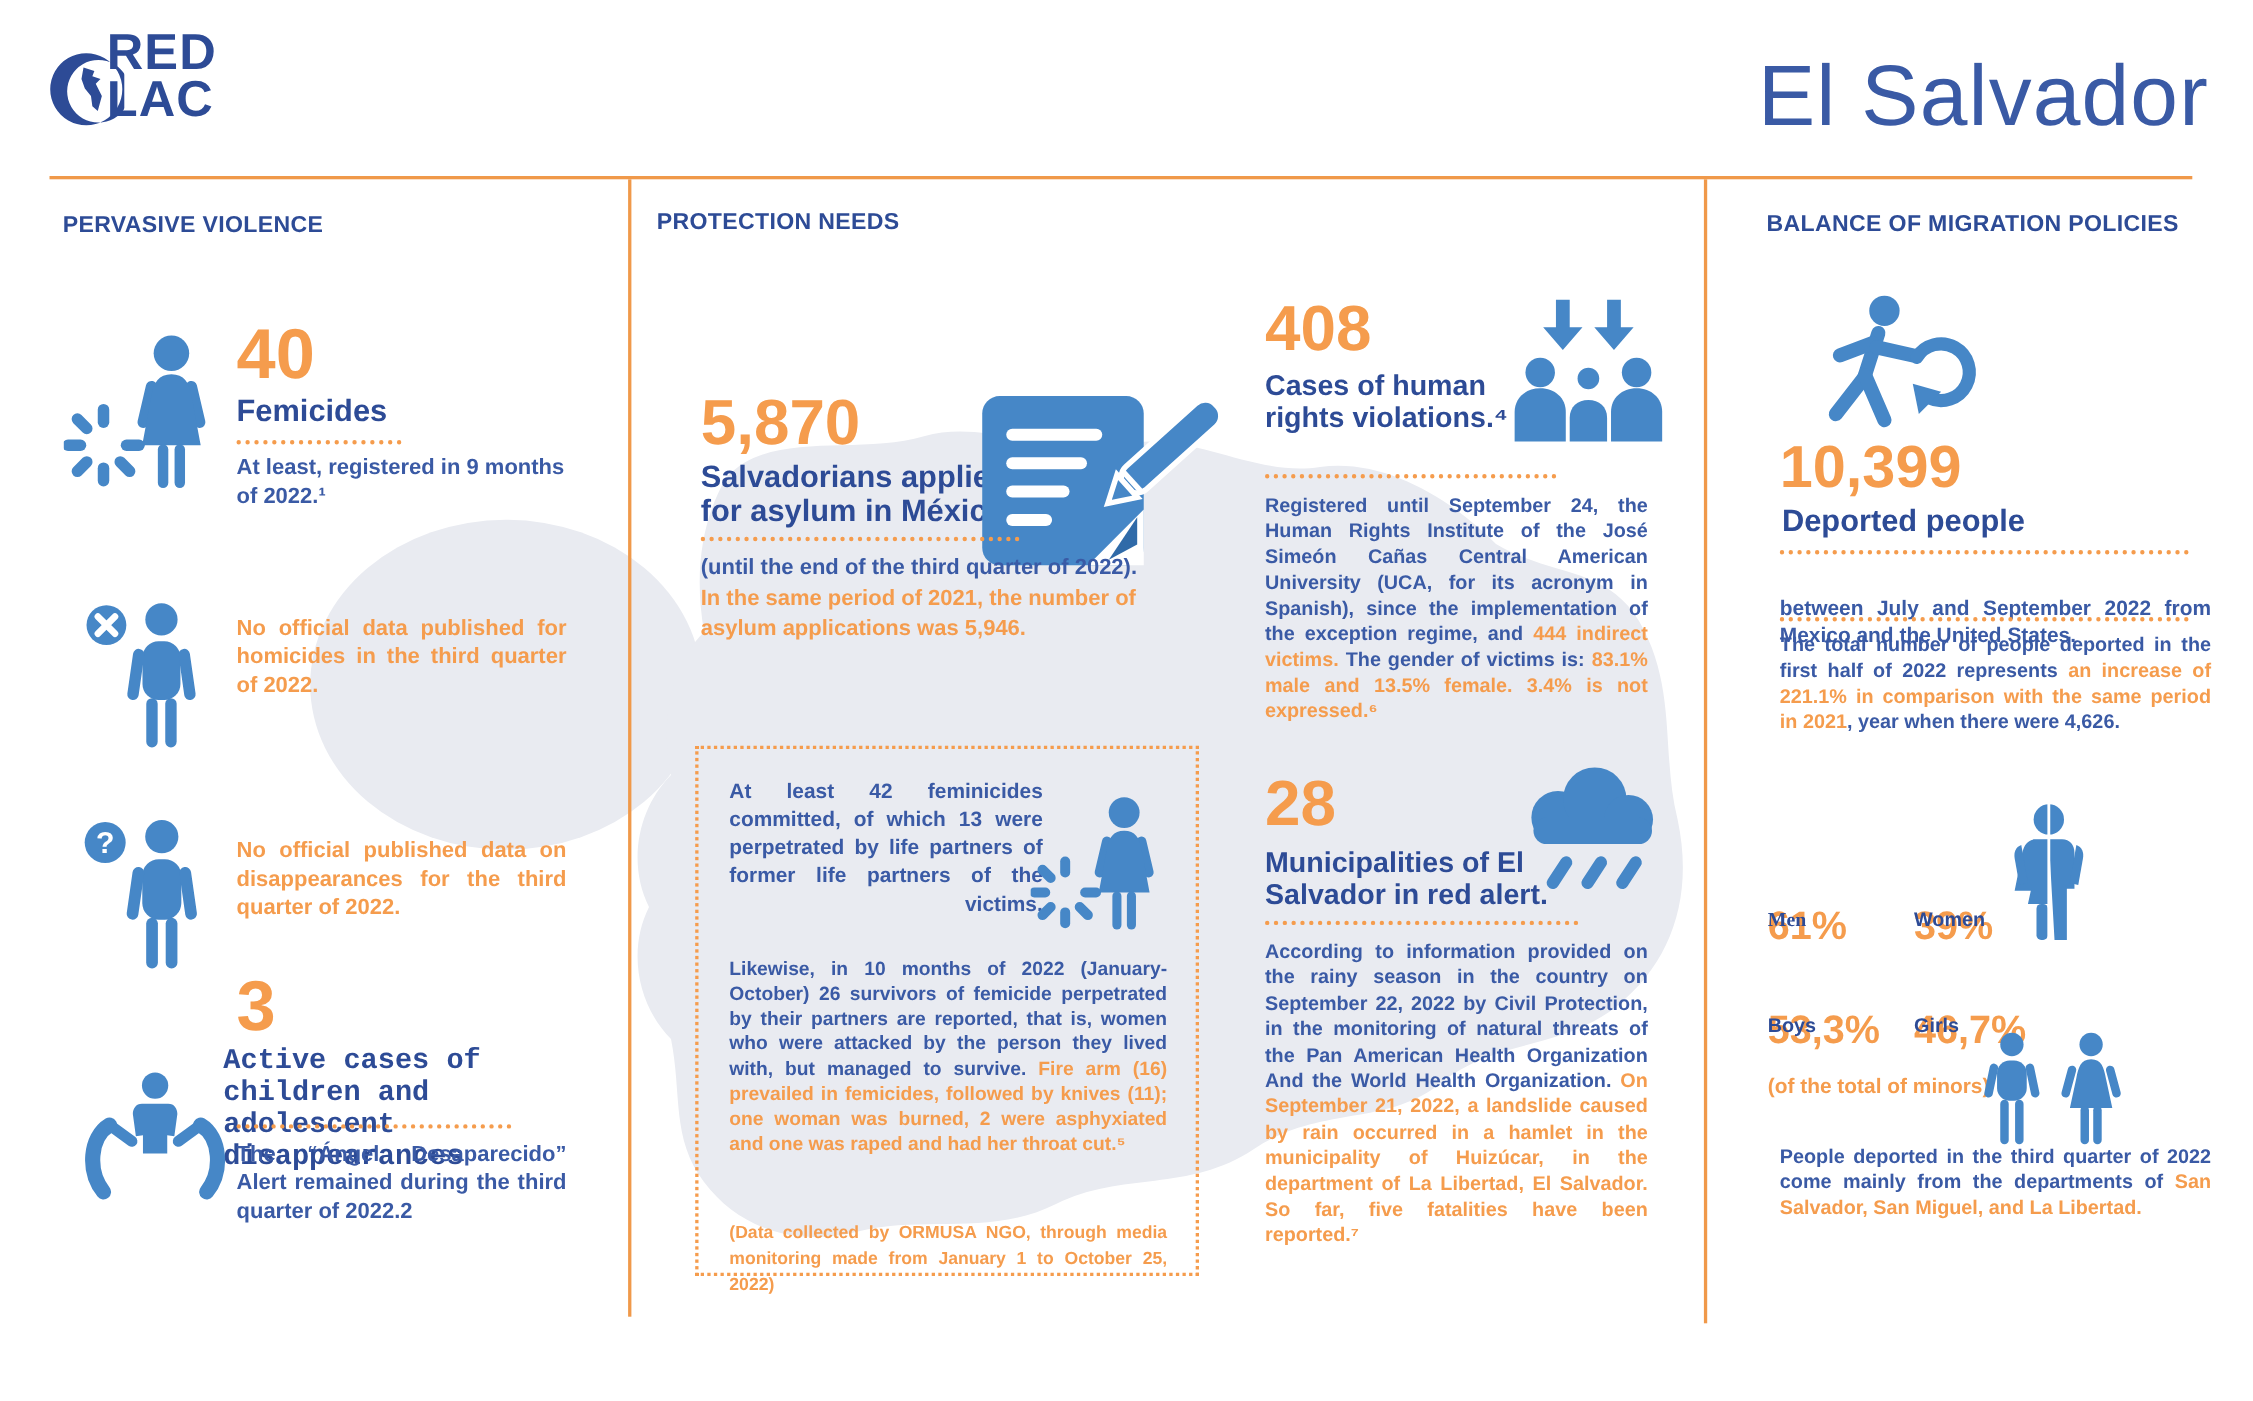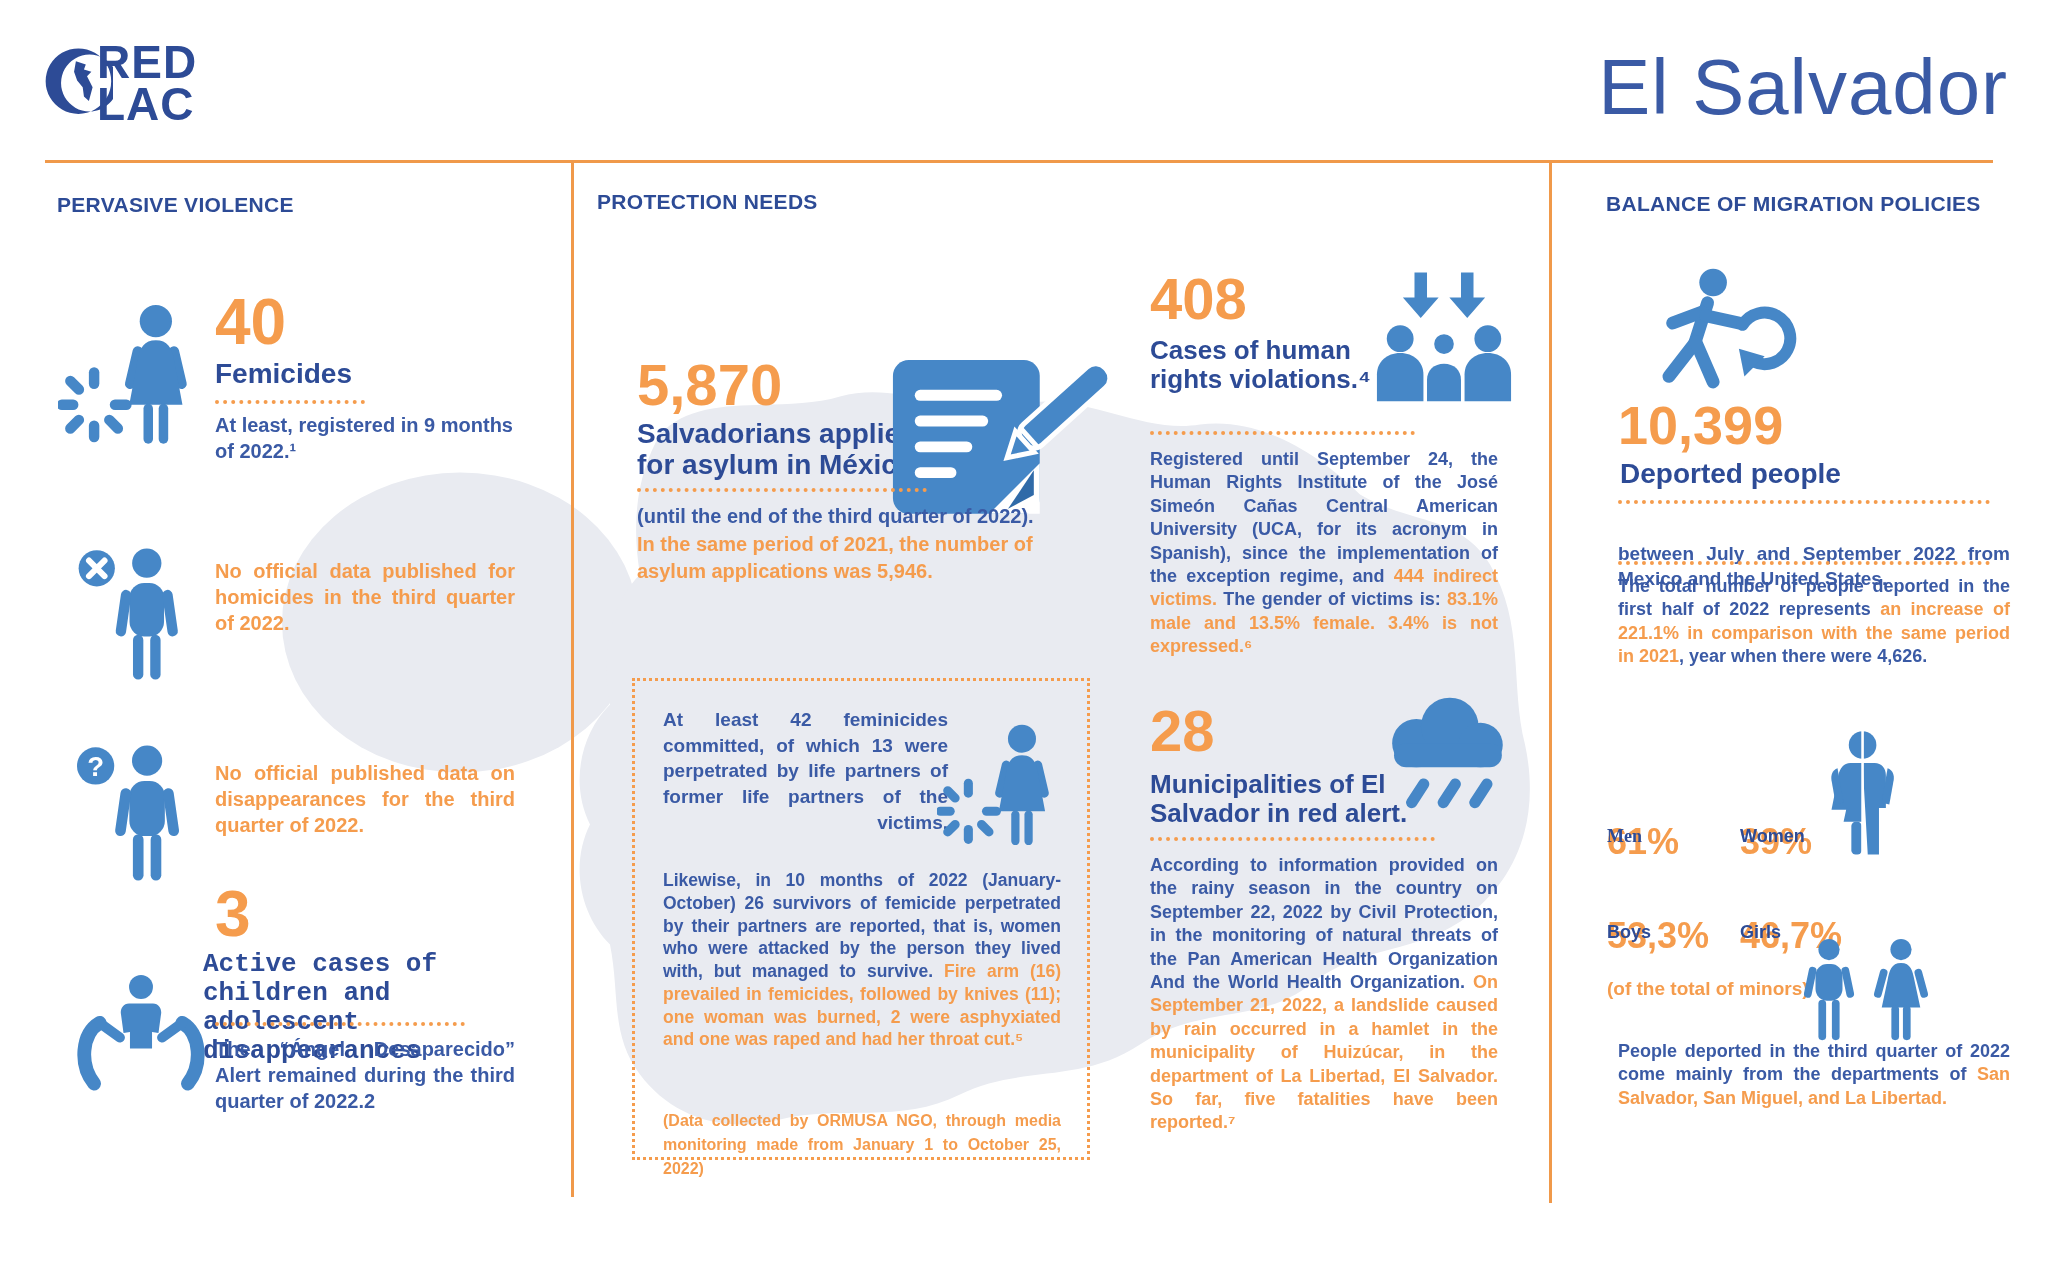--- a/index.html
+++ b/index.html
@@ -15,21 +15,21 @@
         font-family:"Liberation Sans","DejaVu Sans",sans-serif;}
   .abs{position:absolute;}
   .num{font-weight:bold;color:var(--orange);line-height:1;}
   .lbl{font-weight:bold;color:var(--blue-dark);line-height:1.12;}
   .body{color:var(--blue);font-weight:600;text-align:justify;line-height:1.3;}
   .o-body{color:var(--orange);font-weight:600;text-align:justify;line-height:1.3;}
   .orange{color:var(--orange);}
   .dots{border-top:4px dotted var(--orange);height:0;}
   .colhead{font-weight:bold;color:var(--blue-dark);font-size:21px;letter-spacing:.3px;}
 
-  #logo{left:45px;top:26px;display:flex;align-items:center;}
+  #logo{left:45px;top:26px;display:flex;align-items:flex-start;}
   #logo svg{width:68px;height:114px;}
   #logo .logo-text{font-size:46px;font-weight:bold;color:var(--blue-dark);line-height:.92;letter-spacing:1px;margin-left:-16px;}
   #subtitle{left:262px;top:100px;font-size:26px;font-weight:bold;color:var(--orange);}
   #country{right:40px;top:42px;font-size:78px;font-weight:300;color:var(--blue);letter-spacing:1px;}
   #hrule{left:45px;top:160px;width:1948px;height:3px;background:var(--orange-line);}
   #vrule1{left:571px;top:163px;width:3px;height:1034px;background:var(--orange-line);}
   #vrule2{left:1549px;top:163px;width:3px;height:1040px;background:var(--orange-line);}
   #blob{left:280px;top:372px;width:1270px;height:800px;}
 
   #lc-head{left:57px;top:193px;}

